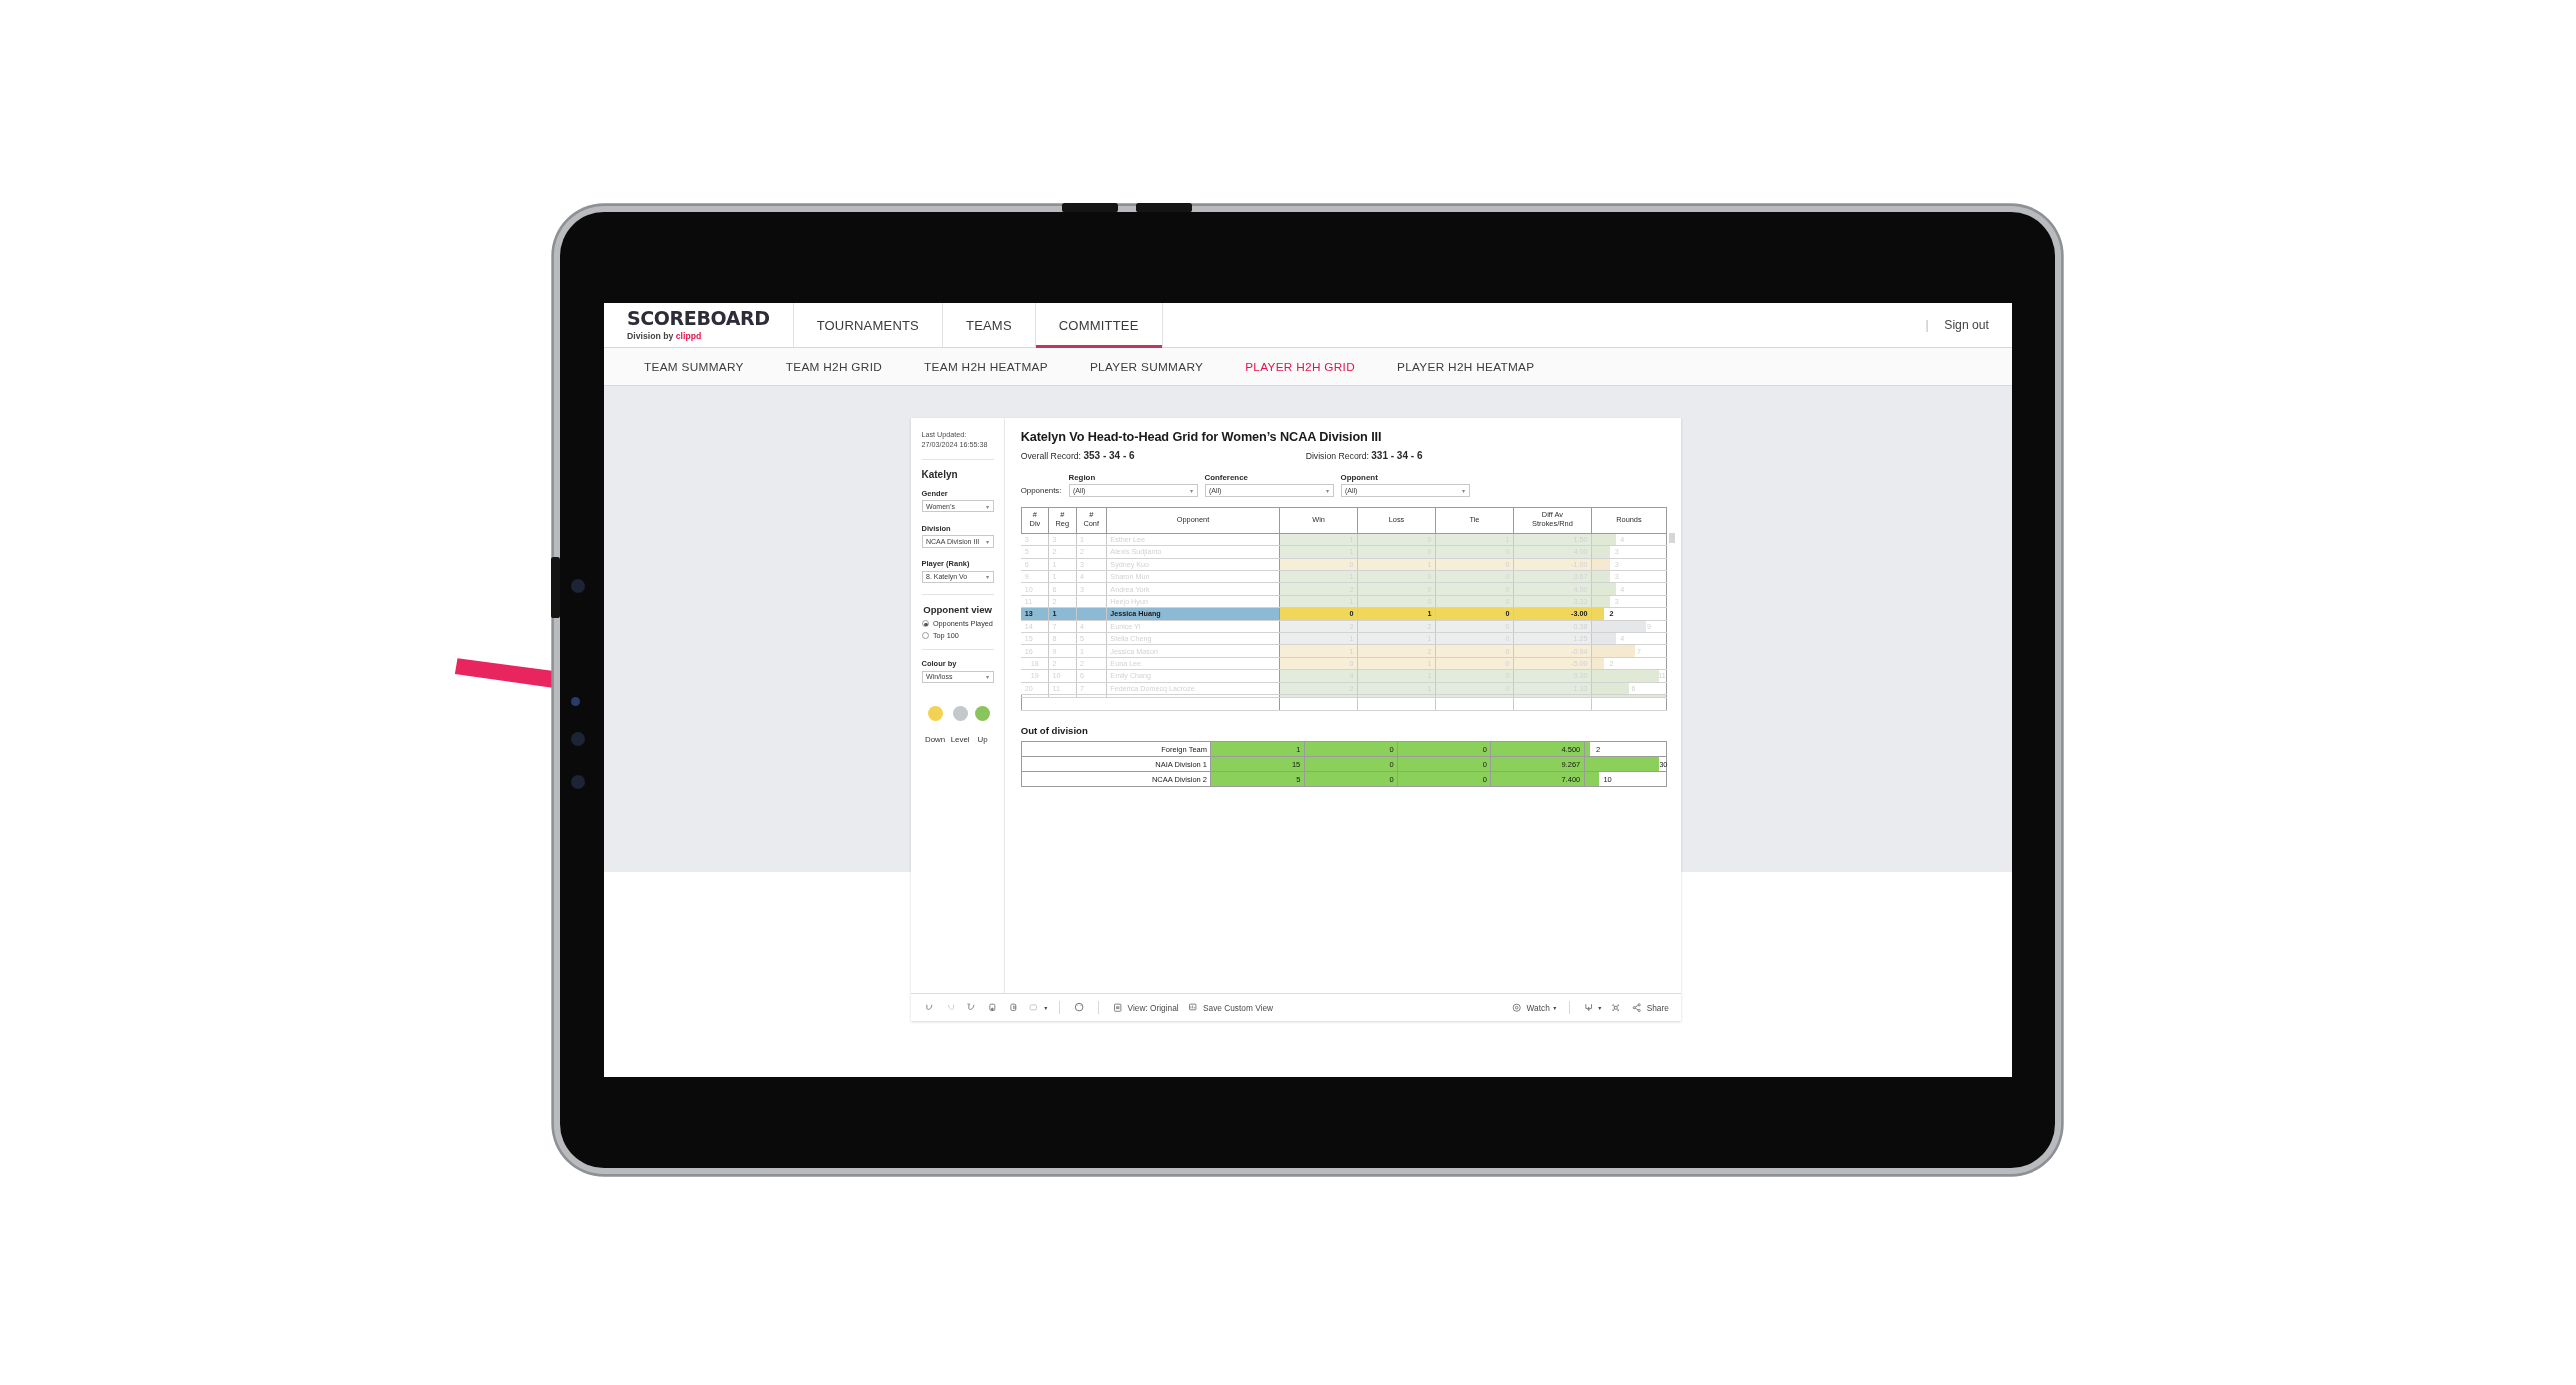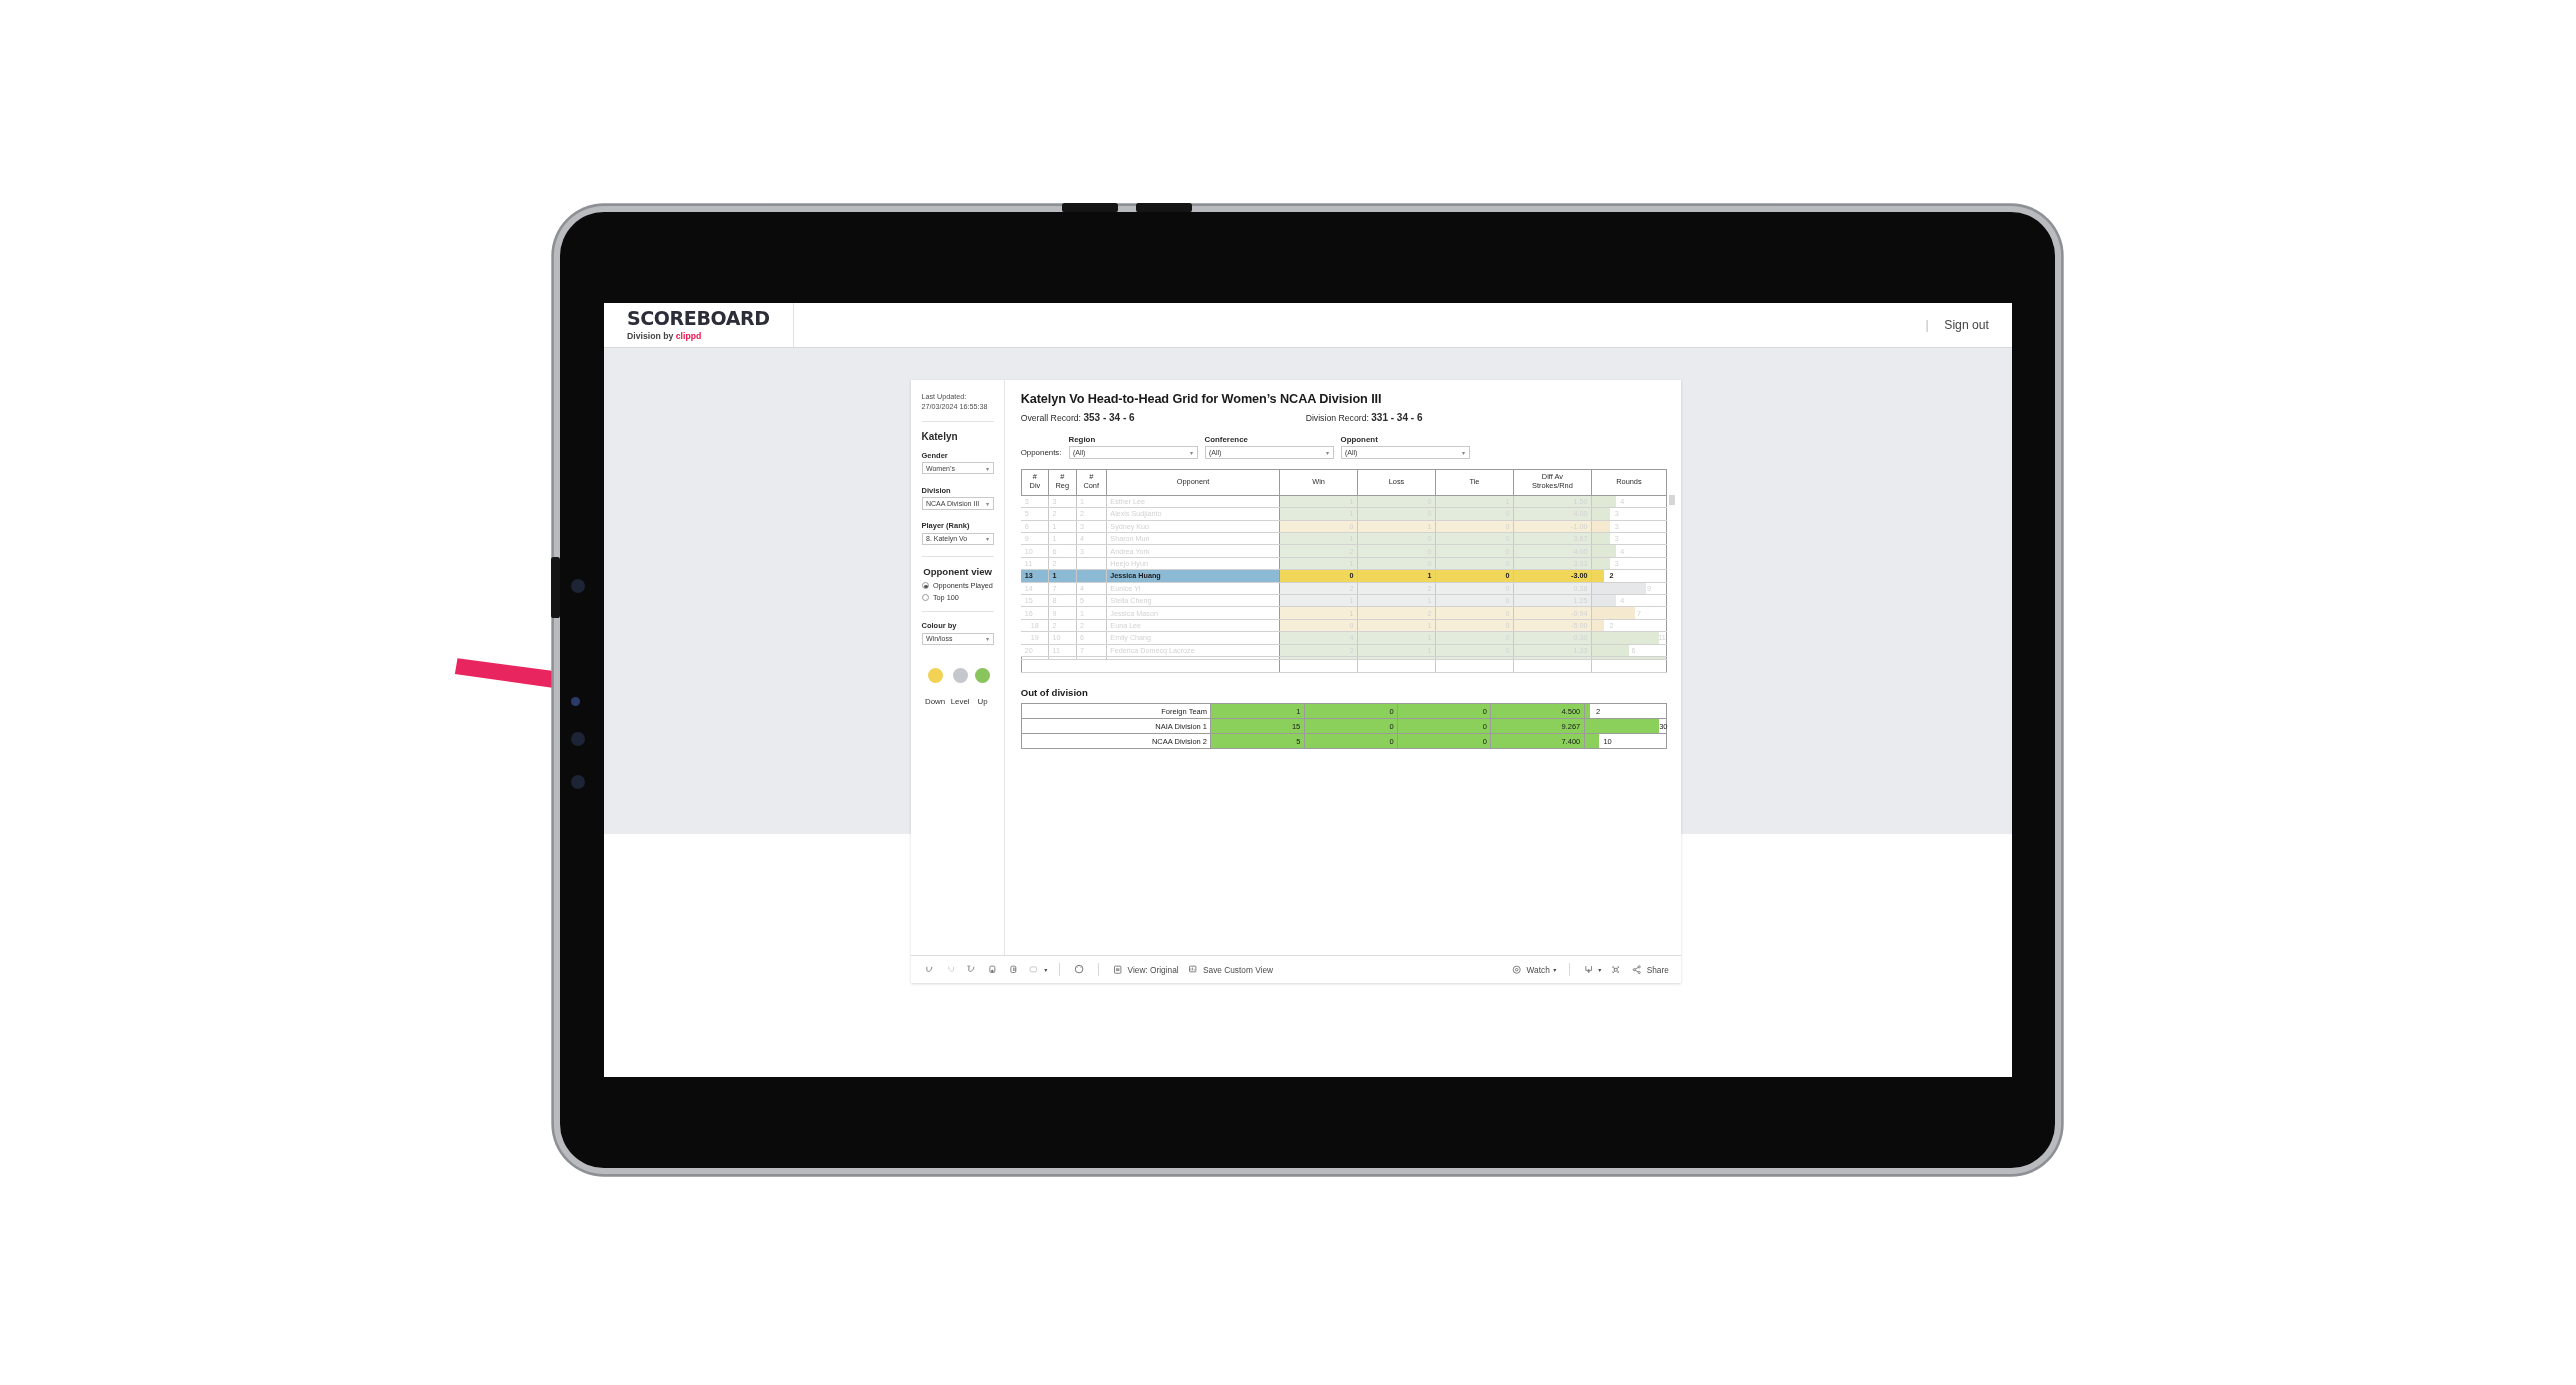--- a/index.html
+++ b/index.html
@@ -201,26 +201,39 @@
     <div class="cam" style="left:11.4px; top:520px;"></div>
     <div class="cam" style="left:11.4px; top:563px;"></div>
 
     <div class="tablet-inner">
 
       <div class="topbar">
         <div class="brand">
           <div class="brand-name">SCOREBOARD</div>
           <div class="brand-sub"><span>Division by </span><b>clippd</b></div>
         </div>
+        <div class="navtabs">
+          <div class="navtab">TOURNAMENTS</div>
+          <div class="navtab">TEAMS</div>
+          <div class="navtab active">COMMITTEE</div>
+        </div>
         <div class="signout">
           <span class="bar">|</span>
           <span>Sign out</span>
         </div>
       </div>
 
+      <div class="subnav">
+        <div class="subtab">TEAM SUMMARY</div>
+        <div class="subtab">TEAM H2H GRID</div>
+        <div class="subtab">TEAM H2H HEATMAP</div>
+        <div class="subtab">PLAYER SUMMARY</div>
+        <div class="subtab active">PLAYER H2H GRID</div>
+        <div class="subtab">PLAYER H2H HEATMAP</div>
+      </div>
 
       <div class="workspace">
         <div class="sheet">
           <div class="sheet-body">
 
             <div class="fpane">
               <div class="lastupd">Last Updated: 27/03/2024 16:55:38</div>
               <div class="hr"></div>
               <div class="f-h">Katelyn</div>
 

